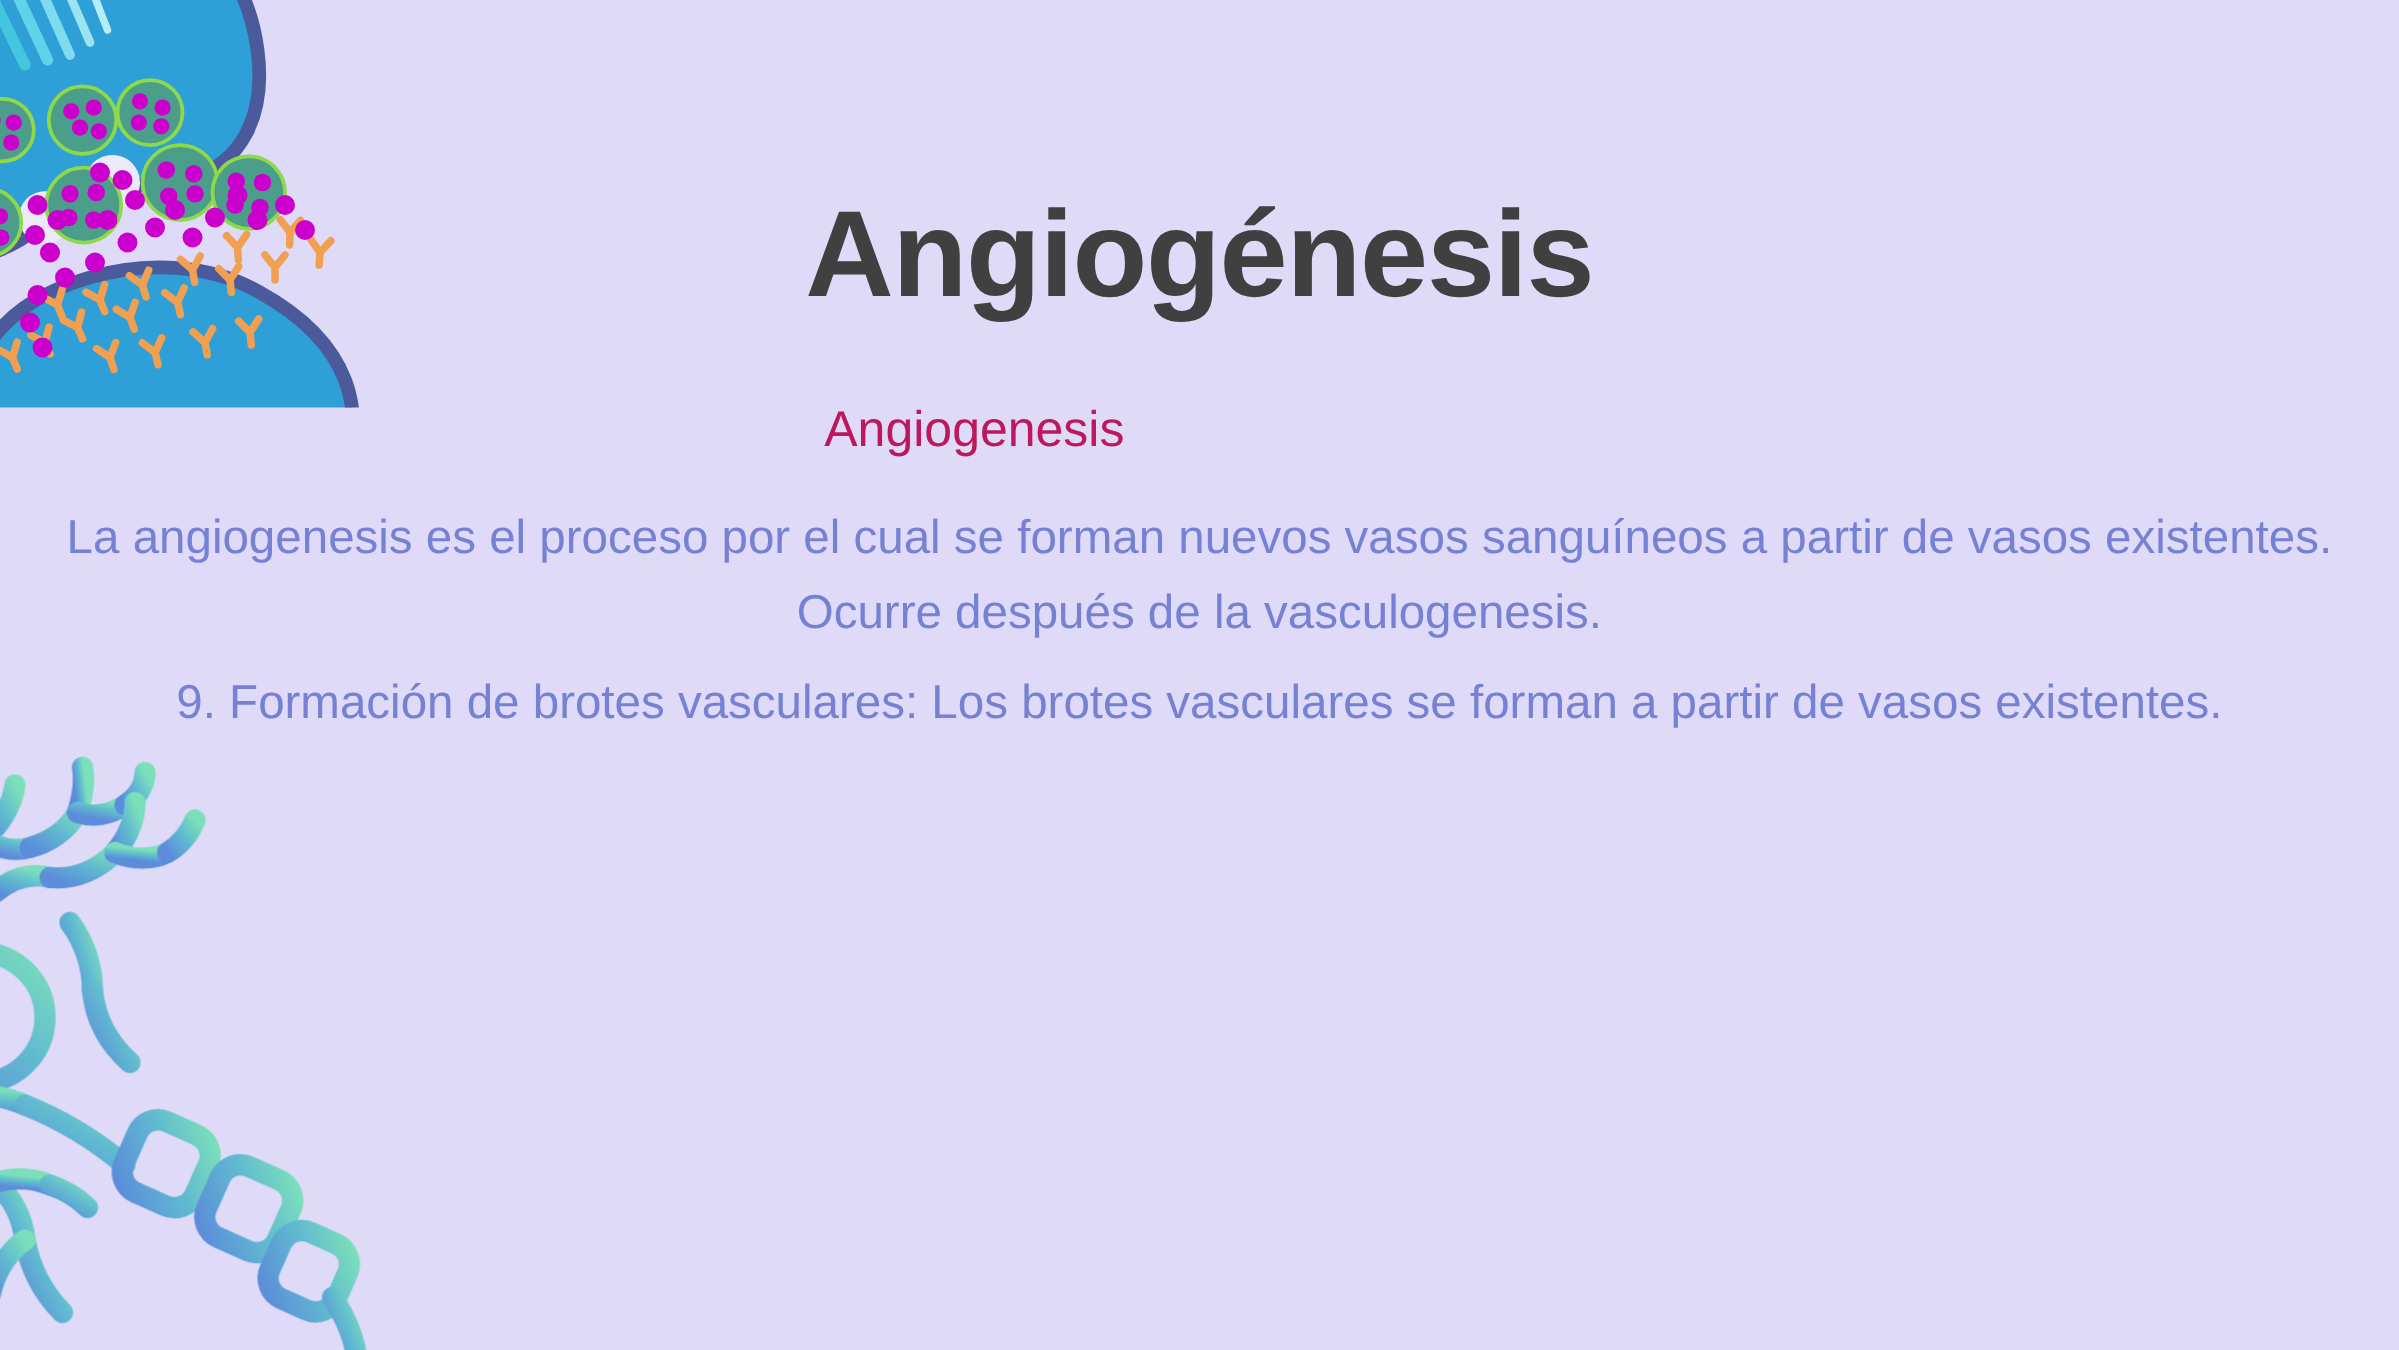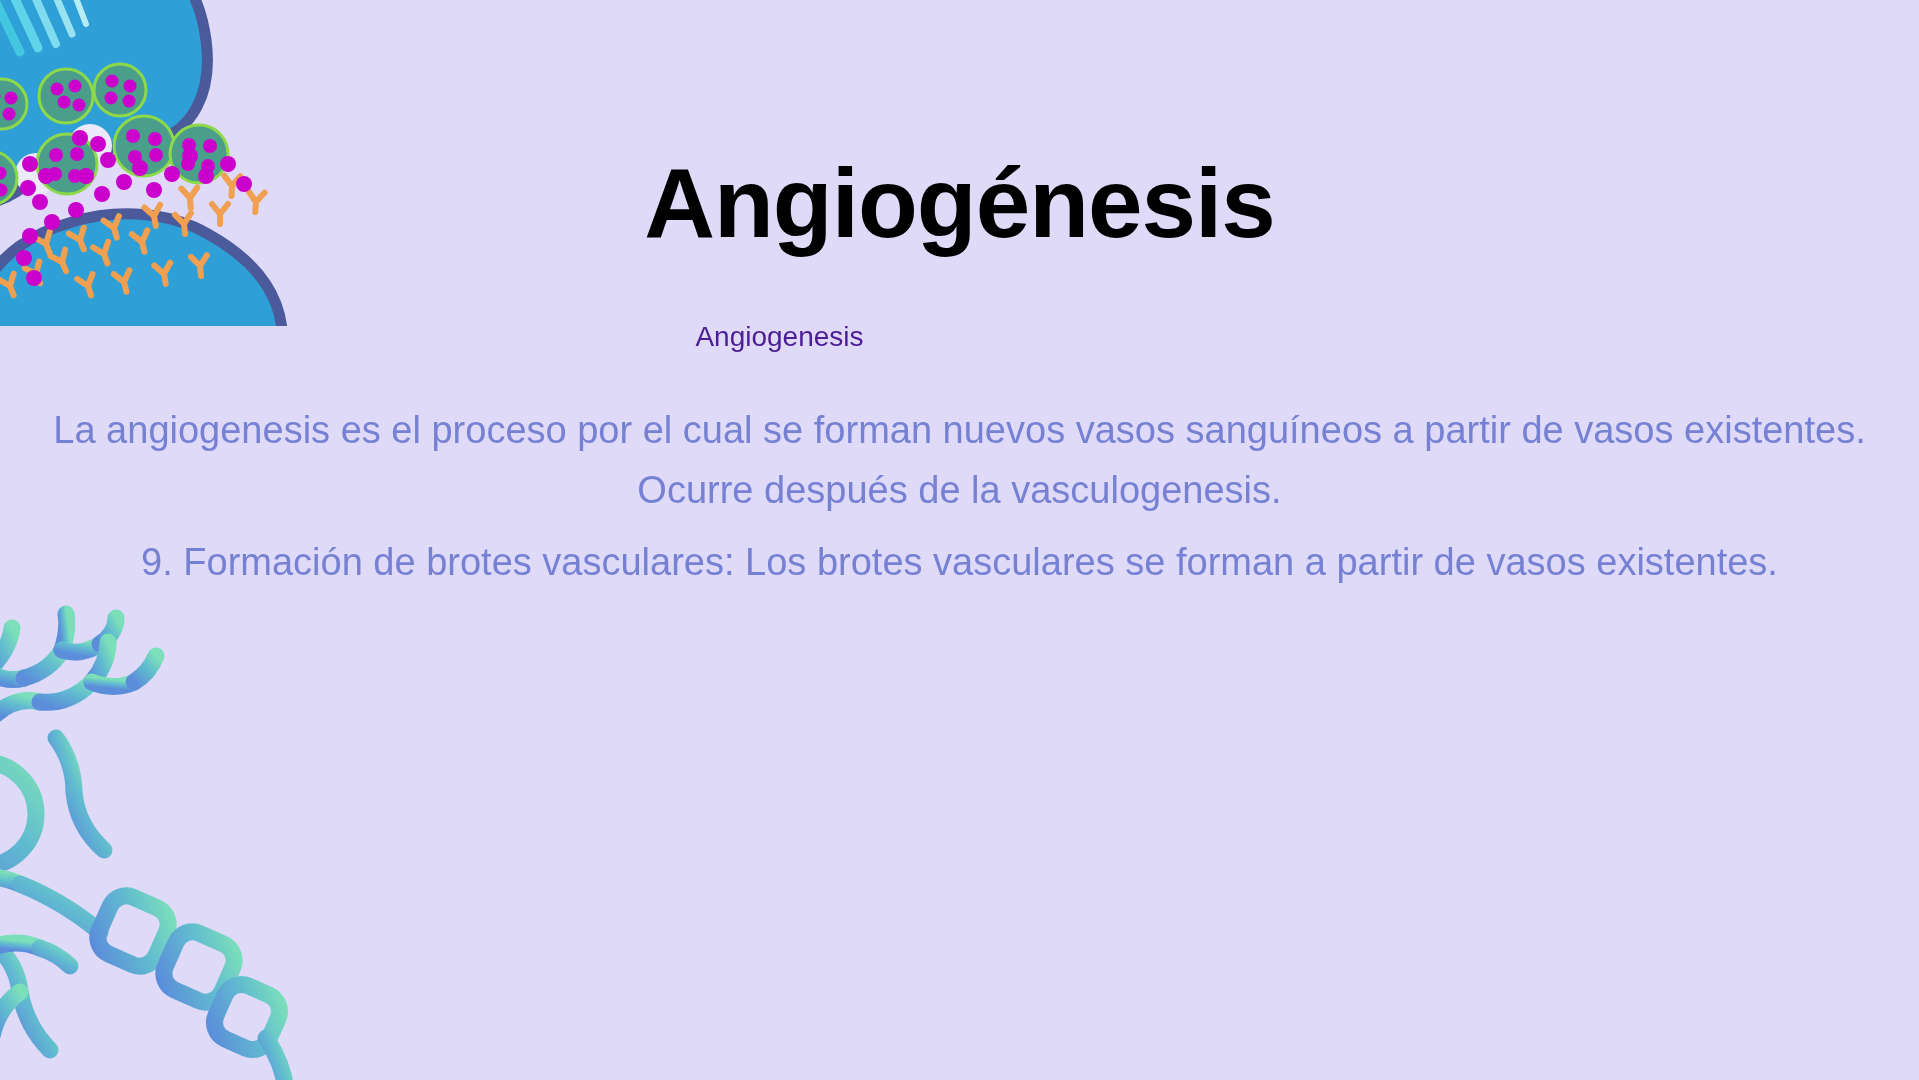--- a/index.html
+++ b/index.html
@@ -53,34 +53,34 @@
 
   #page-title {
     position: absolute;
     top: 86px;
     left: 0;
     width: 1919px;
     text-align: center;
     font-size: 98px;
     font-weight: 700;
     letter-spacing: -1px;
-    color: #000000;
+    color: #404040;
     line-height: 1.05;
     white-space: nowrap;
   }
 
   #subtitle {
     position: absolute;
     top: 320px;
     left: 0;
     width: 1559px;
     text-align: center;
-    font-size: 28px;
+    font-size: 40px;
     font-weight: 400;
-    color: #4c1d95;
+    color: #be185d;
     line-height: 1.2;
   }
 
   #body-block {
     position: absolute;
     top: 388px;
     left: 0;
     width: 1919px;
     text-align: center;
     color: #7681d4;

